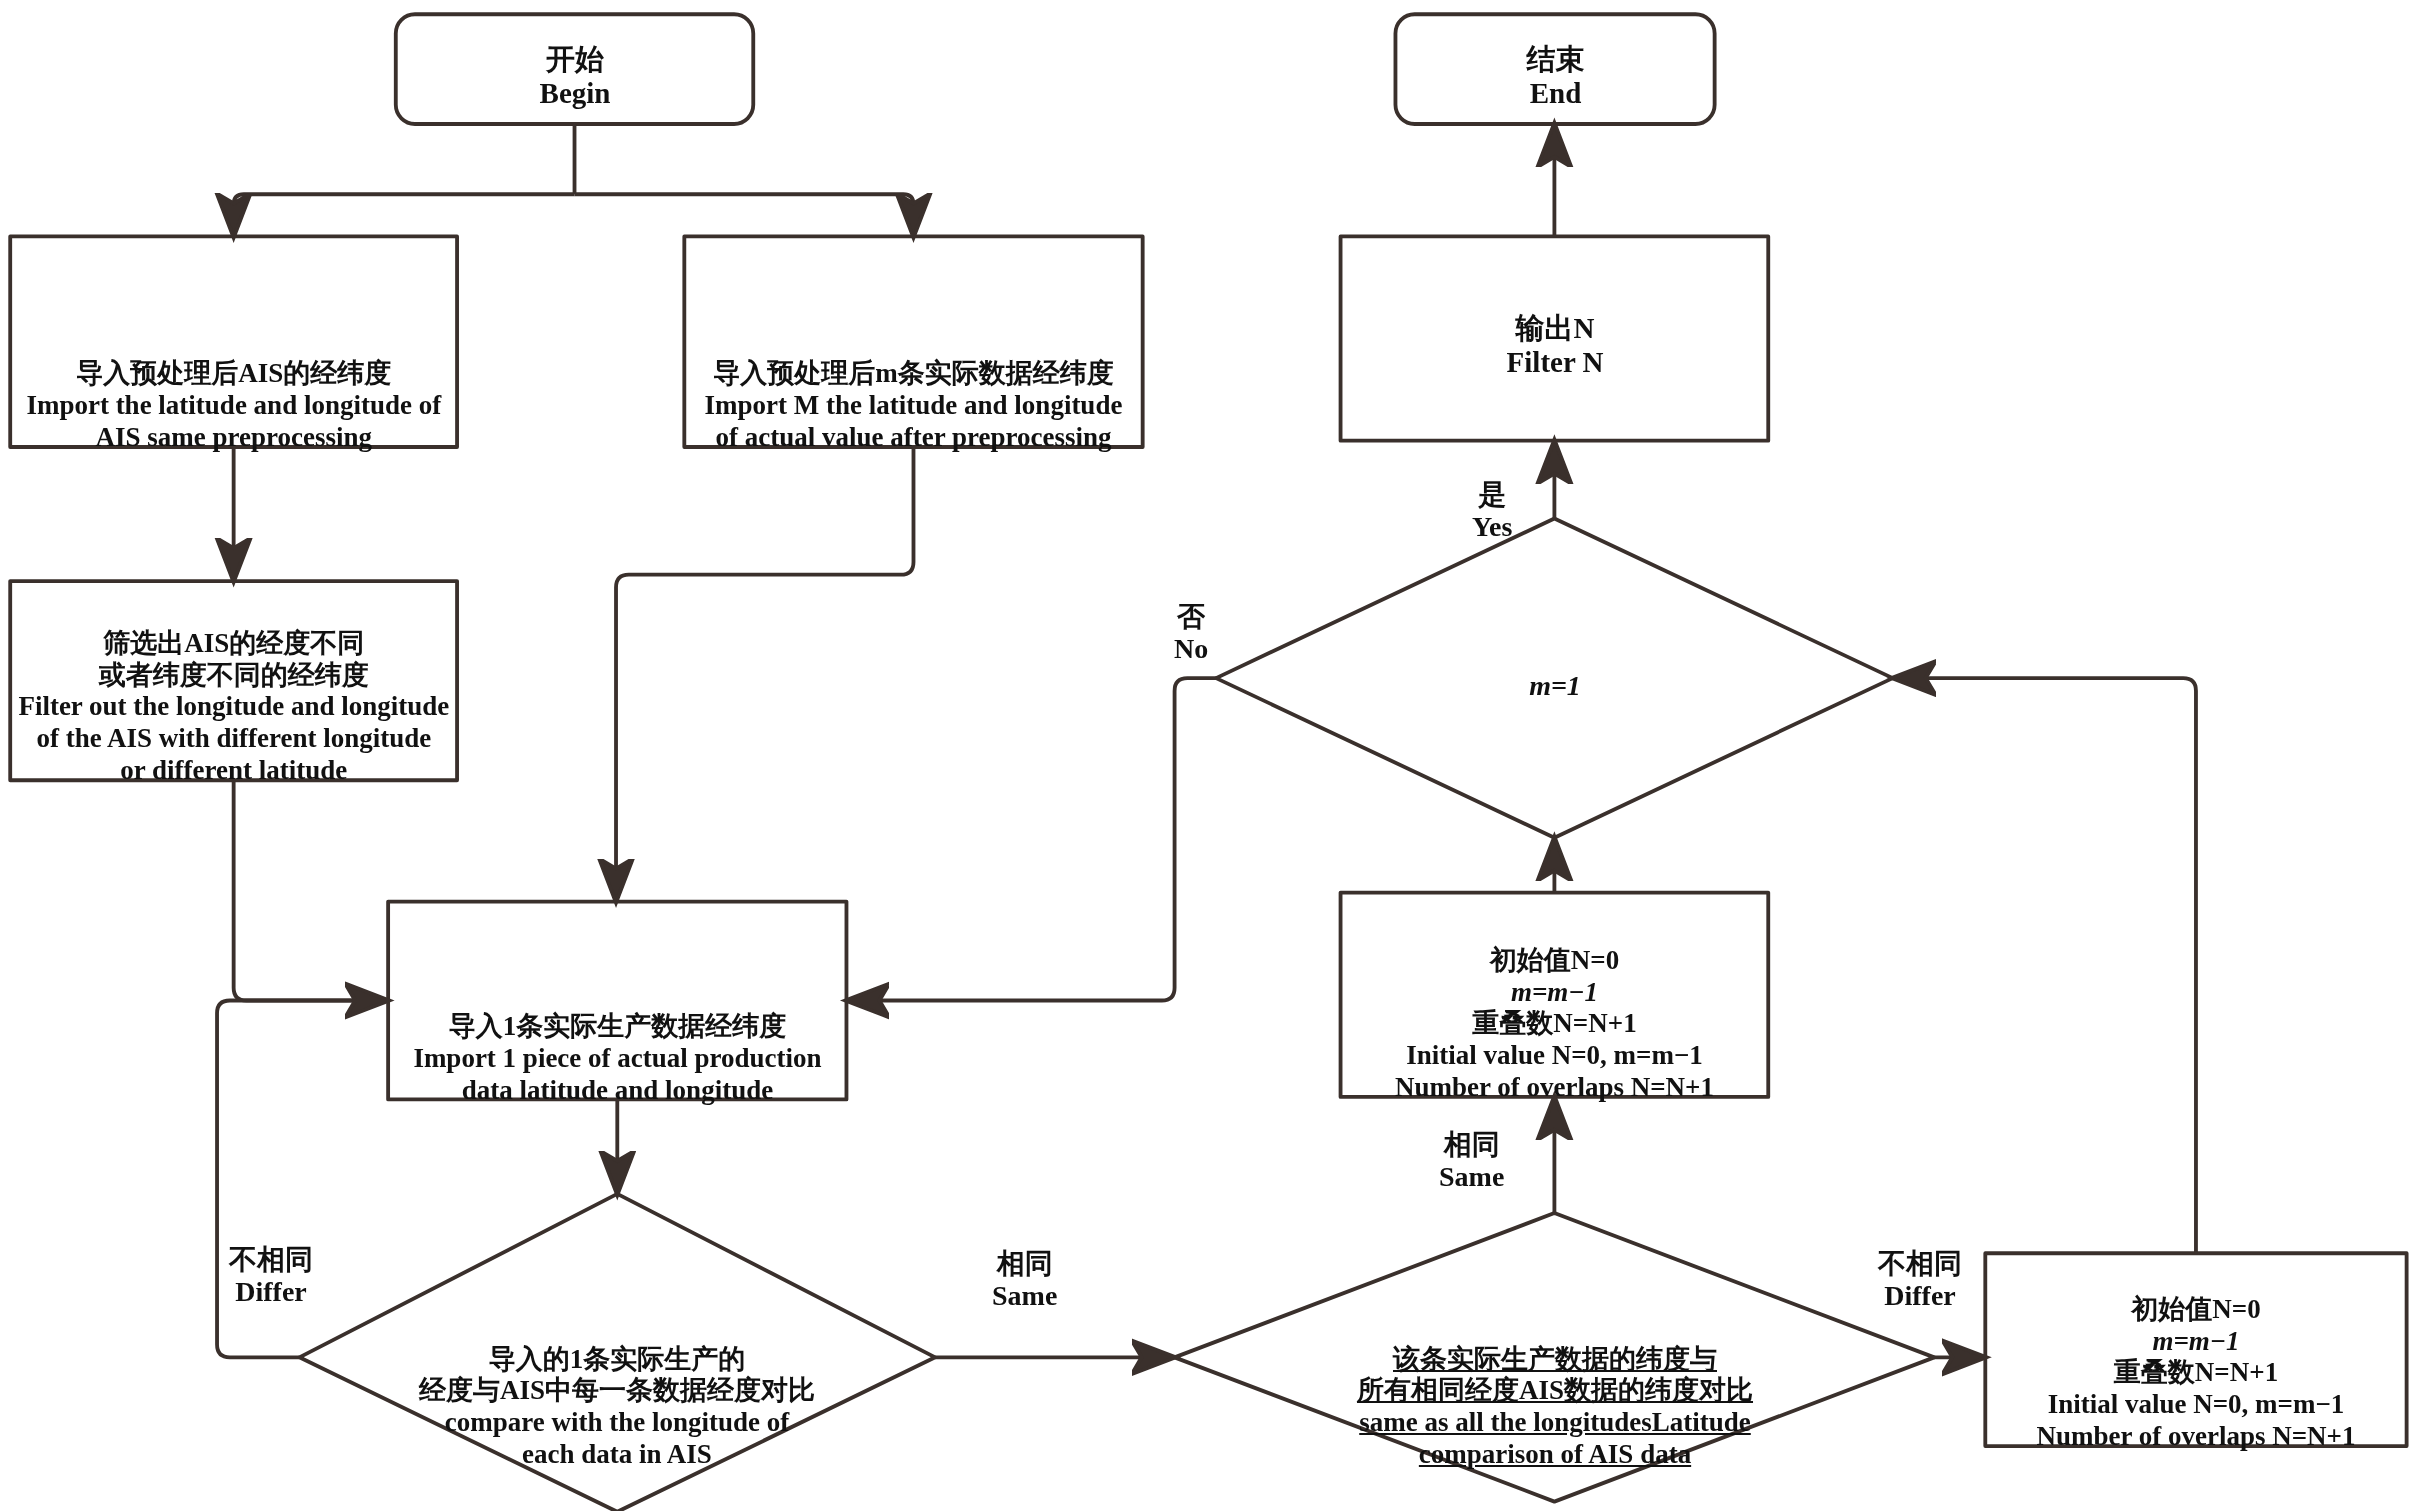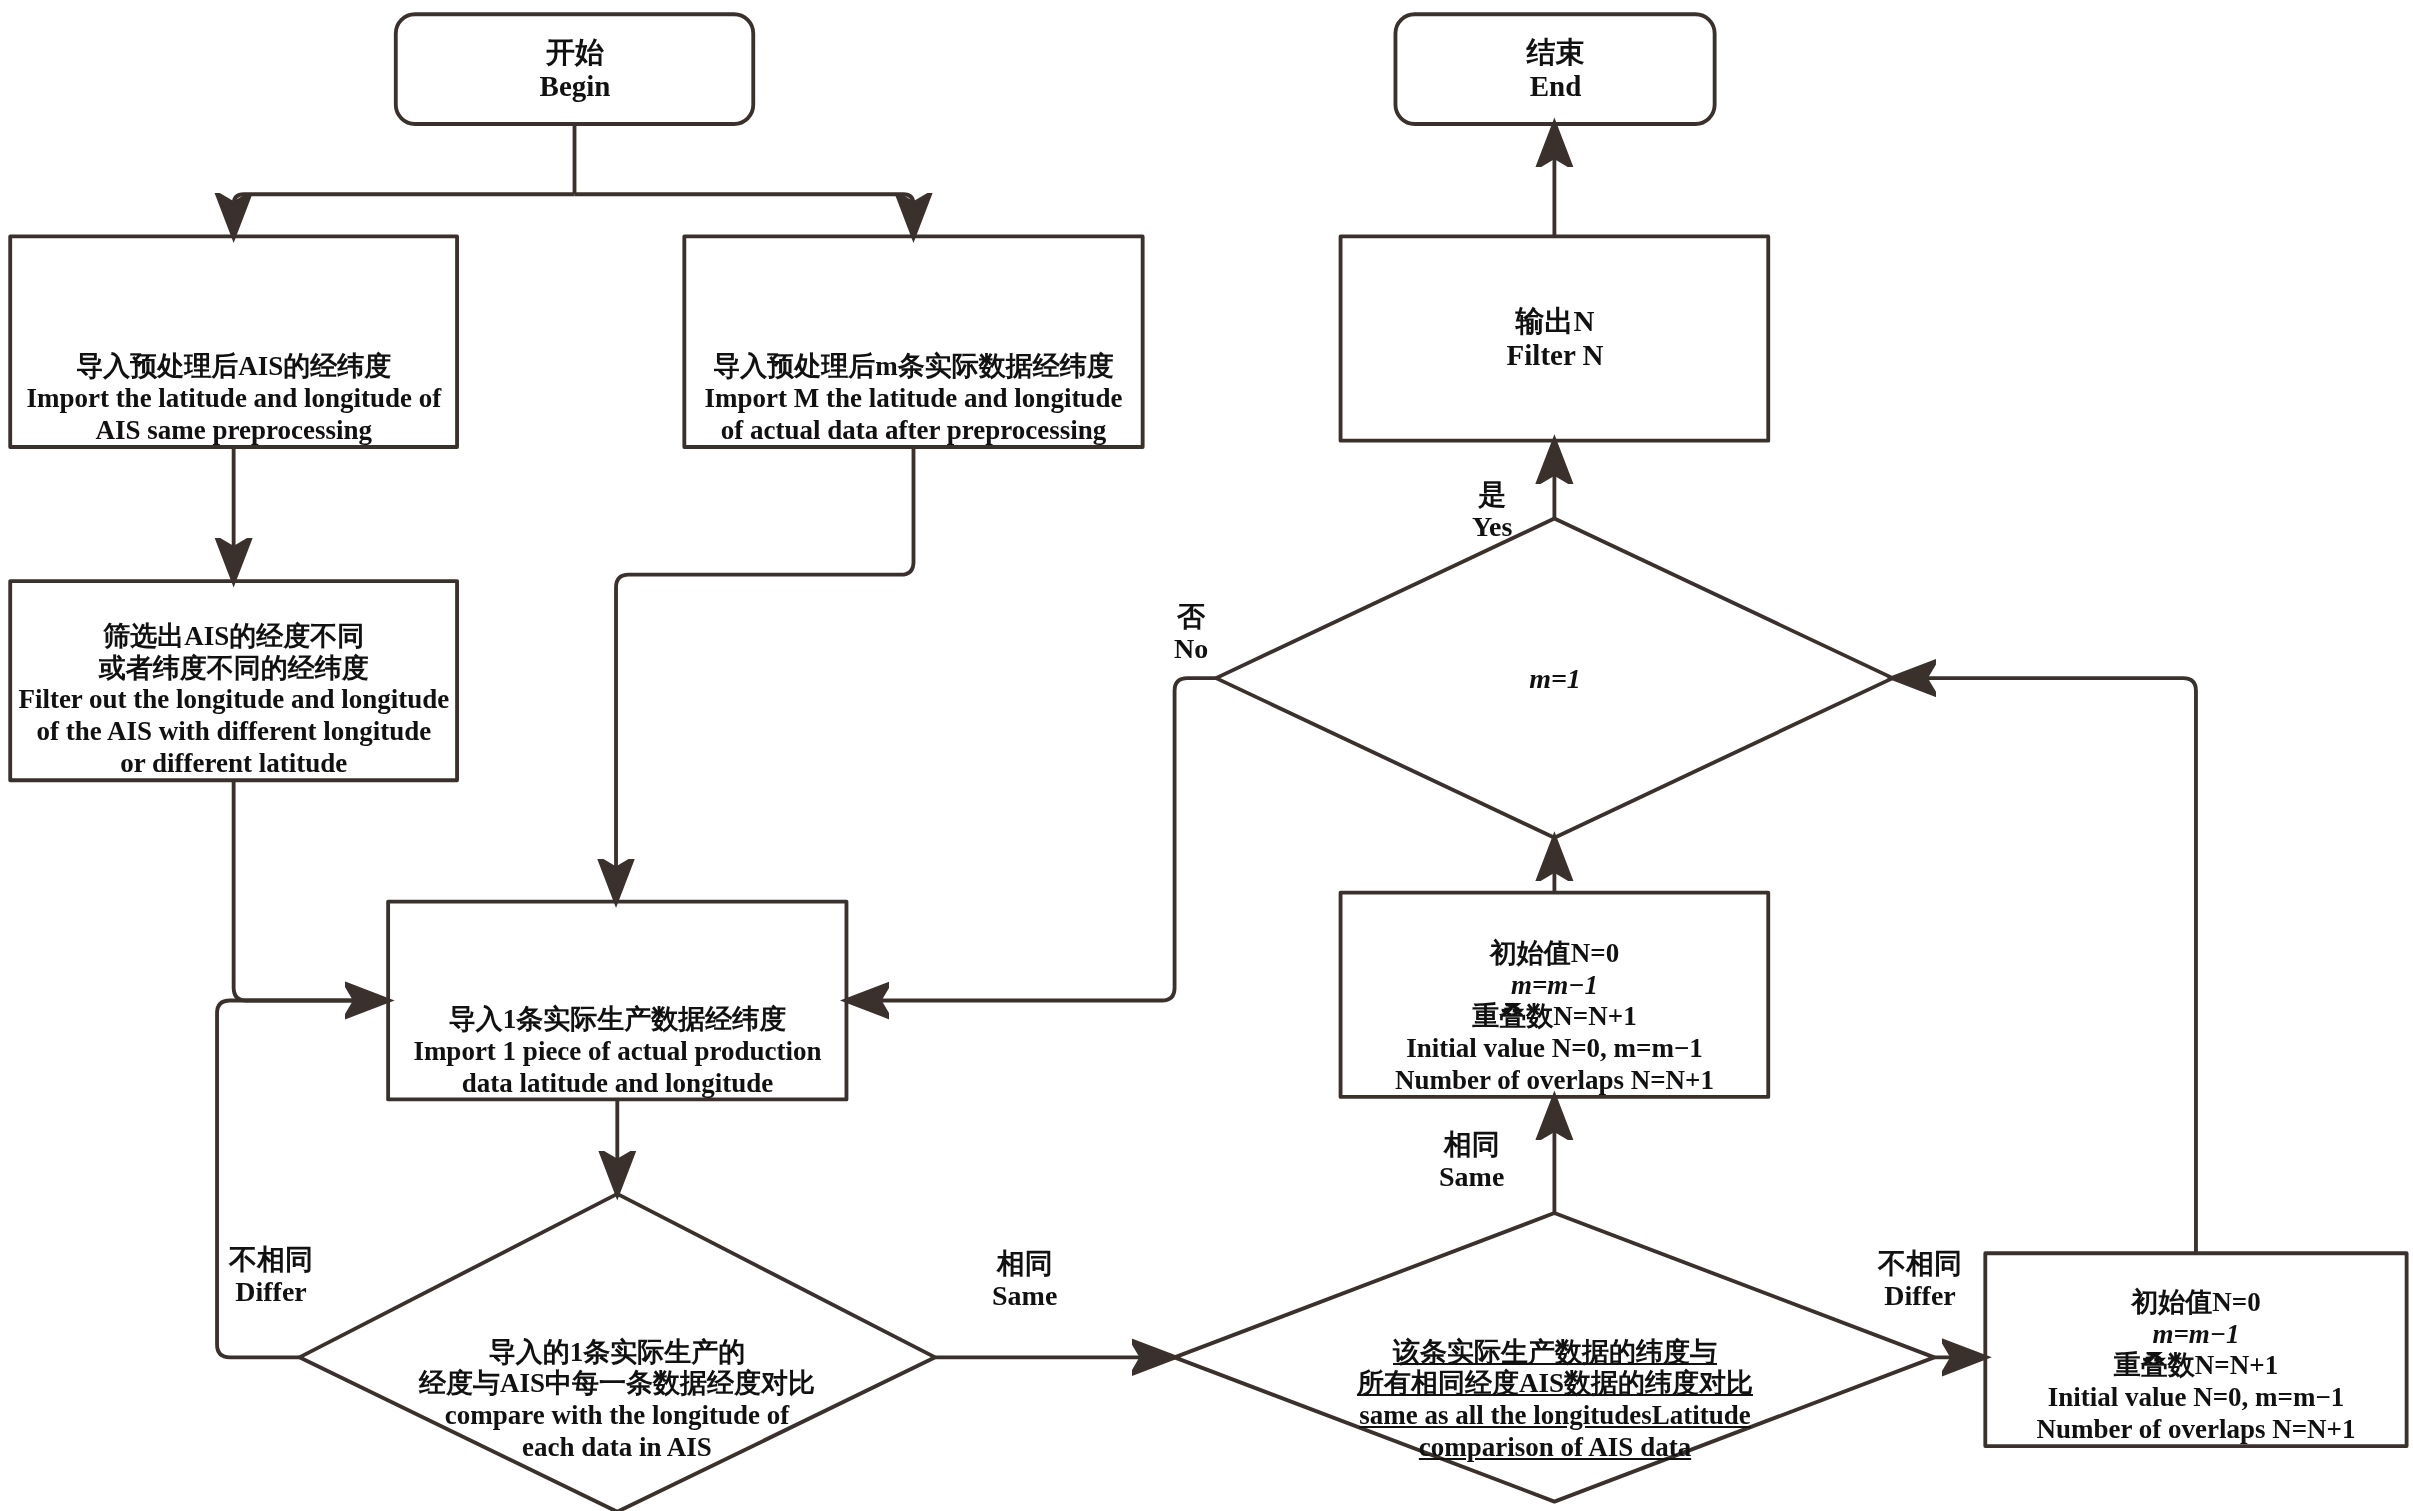--- a/index.html
+++ b/index.html
@@ -2,21 +2,21 @@
 <html style="font-size:10.2px"><head>
 <meta charset="utf-8">
 <style>
   html,body{margin:0;padding:0;background:#ffffff;}
   body{width:2413px;height:1512px;position:relative;overflow:hidden;
        font-family:"Liberation Serif","DejaVu Serif",serif;color:#1a1a1a;}
   #diagram{position:absolute;inset:0;width:2413px;height:1512px;}
   .node-text{position:absolute;display:flex;flex-direction:column;align-items:center;
              justify-content:center;text-align:center;line-height:1.18;
              font-family:"Liberation Serif","DejaVu Serif",serif;font-weight:600;
-             color:#111;white-space:nowrap;pointer-events:none;}
+             color:#111;white-space:nowrap;pointer-events:none;margin-top:7px;}
   .node-text .ln{display:block;}
   .ital{font-style:italic;}
   .edge-label{position:absolute;display:flex;flex-direction:column;align-items:center;
               text-align:center;line-height:1.15;font-weight:600;white-space:nowrap;color:#111;}
   .f42{font-size:27px;justify-content:flex-end;}
   .f44{font-size:28px;}
   .f46{font-size:29px;}
 </style>
 </head>
 <body>
@@ -101,21 +101,21 @@
 
 <div class="node-text f42" style="left:3.8px;top:236px;width:460px;height:211px;">
   <span class="ln">导入预处理后AIS的经纬度</span>
   <span class="ln">Import the latitude and longitude of</span>
   <span class="ln">AIS same preprocessing</span>
 </div>
 
 <div class="node-text f42" style="left:678px;top:236px;width:471px;height:211px;">
   <span class="ln">导入预处理后m条实际数据经纬度</span>
   <span class="ln">Import M the latitude and longitude</span>
-  <span class="ln">of actual data after preprocessing</span>
+  <span class="ln">of actual value after preprocessing</span>
 </div>
 
 <div class="node-text f42" style="left:3.8px;top:581px;width:460px;height:199px;">
   <span class="ln">筛选出AIS的经度不同</span>
   <span class="ln">或者纬度不同的经纬度</span>
   <span class="ln">Filter out the longitude and longitude</span>
   <span class="ln">of the AIS with different longitude</span>
   <span class="ln">or different latitude</span>
 </div>
 

